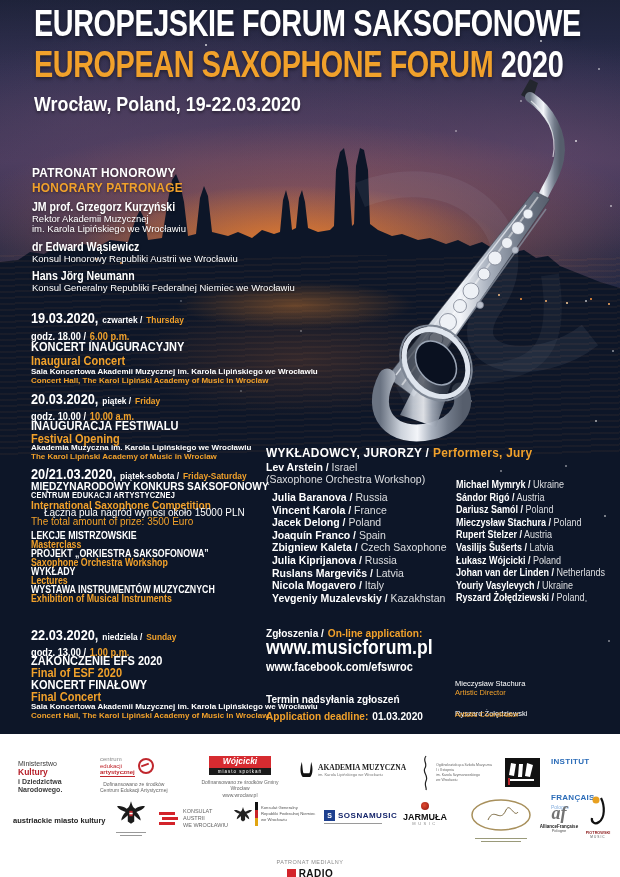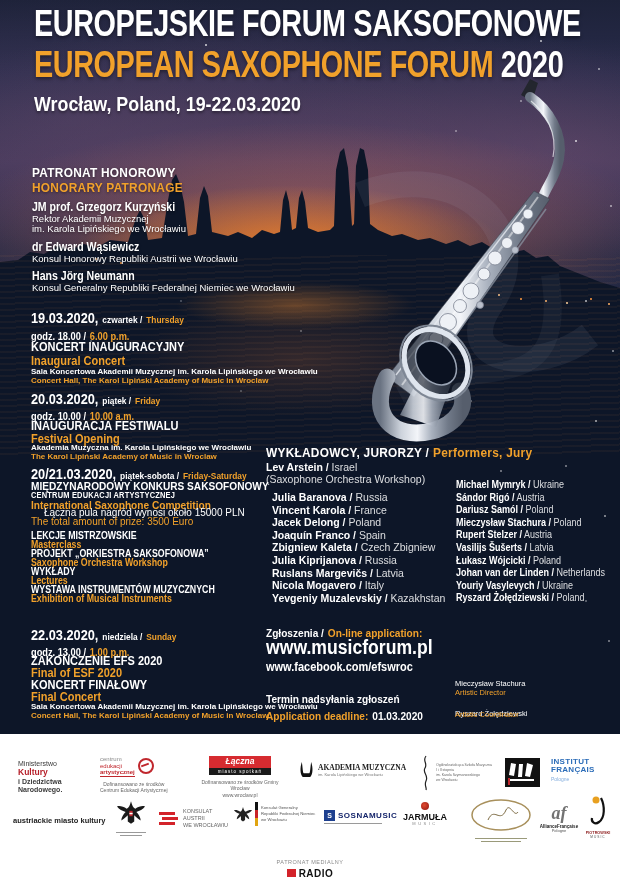--- a/index.html
+++ b/index.html
@@ -185,21 +185,21 @@
   <div class="line cond" style="left:266px;top:444px;"><span class="h13 w">WYKŁADOWCY, JURORZY /</span> <span class="h13 o">Performers, Jury</span></div>
 
   <div class="line j105" style="left:266px;top:462px;"><span class="w b">Lev Arstein /</span> <span class="dim">Israel</span></div>
   <div class="line j105 dim" style="left:266px;top:474px;">(Saxophone Orchestra Workshop)</div>
 
   <div class="abs" style="left:258px;top:491px;line-height:12.6px;font-size:10.5px;white-space:nowrap;margin-left:14px;">
     <div><span class="w b">Julia Baranova /</span> <span class="dim">Russia</span></div>
     <div><span class="w b">Vincent Karola /</span> <span class="dim">France</span></div>
     <div><span class="w b">Jacek Delong /</span> <span class="dim">Poland</span></div>
     <div><span class="w b">Joaquín Franco /</span> <span class="dim">Spain</span></div>
-    <div><span class="w b">Zbigniew Kaleta /</span> <span class="dim">Czech Zbigniew</span></div>
+    <div><span class="w b">Zbigniew Kaleta /</span> <span class="dim">Czech Saxophone</span></div>
     <div><span class="w b">Julia Kiprijanova /</span> <span class="dim">Russia</span></div>
     <div><span class="w b">Ruslans Margevičs /</span> <span class="dim">Latvia</span></div>
     <div><span class="w b">Nicola Mogavero /</span> <span class="dim">Italy</span></div>
     <div><span class="w b">Yevgeniy Muzalevskiy /</span> <span class="dim">Kazakhstan</span></div>
   </div>
 
   <div class="abs" style="left:456px;top:479px;line-height:12.6px;font-size:10px;white-space:nowrap;transform:scaleX(.9);transform-origin:0 0;">
     <div><span class="w b">Michael Mymryk /</span> <span class="dim">Ukraine</span></div>
     <div><span class="w b">Sándor Rigó /</span> <span class="dim">Austria</span></div>
     <div><span class="w b">Dariusz Samól /</span> <span class="dim">Poland</span></div>
@@ -243,21 +243,21 @@
             <div style="position:absolute;left:1px;top:4px;width:8px;height:2px;background:#c0272d;transform:rotate(-20deg);"></div>
           </div>
       </div>
       <div style="font-size:5px;color:#666;text-align:center;margin-top:4px;line-height:1.3;">
         <div>Dofinansowano ze środków</div>
         <div>Centrum Edukacji Artystycznej</div>
       </div>
     </div>
 
     <div class="flogo" style="left:197px;top:22px;width:86px;text-align:center;">
-      <div style="background:#d62b30;color:#fff;font-weight:700;font-style:italic;font-size:8.5px;width:62px;margin:0 auto;padding:1px 0;">Łączna</div>
+      <div style="background:#d62b30;color:#fff;font-weight:700;font-style:italic;font-size:8.5px;width:62px;margin:0 auto;padding:1px 0;">Wójcicki</div>
       <div style="background:#1a1a1a;color:#fff;font-size:4.5px;letter-spacing:1px;width:62px;margin:0 auto;padding:1px 0;">miasto spotkań</div>
       <div style="font-size:5px;color:#666;margin-top:4px;line-height:1.3;">
         <div>Dofinansowano ze środków Gminy Wrocław</div>
         <div>www.wroclaw.pl</div>
       </div>
     </div>
 
     <div class="flogo" style="left:299px;top:27px;display:flex;align-items:center;gap:4px;">
       <svg width="15" height="19" viewBox="0 0 16 20">
         <path d="M3,1 C1,7 1,14 4,17 L12,17 C15,14 15,7 13,1 C12,7 12,12 11,13 L5,13 C4,12 4,7 3,1 Z" fill="#111"></path>
@@ -288,21 +288,21 @@
         <path d="M6,5 l5,1 l-2,12 l-5,-1 z" fill="#fff"></path>
           <path d="M14,6 l4,0 l-1,13 l-4,0 z" fill="#fff"></path>
         <path d="M22,5 l6,2 l-3,12 l-5,-1 z" fill="#fff"></path>
           <rect x="5" y="21" width="24" height="2" fill="#fff"></rect>
         <rect x="3" y="20" width="2" height="7" fill="#c0272d"></rect>
       </svg>
     </div>
 
     <div class="flogo" style="left:551px;top:24px;line-height:1.05;">
       <div style="font-size:8px;font-weight:800;color:#2b6cb8;letter-spacing:.3px;">INSTITUT</div>
-      <div style="font-size:8px;font-weight:800;color:#2b6cb8;letter-spacing:.3px;">FRANÇAIS</div>
+      <div style="font-size:8px;font-weight:800;color:#2b6cb8;letter-spacing:.3px;margin-top:28px;">FRANÇAIS</div>
       <div style="font-size:5px;color:#85aede;margin-top:2px;">Pologne</div>
     </div>
 
     <div class="flogo" style="left:13px;top:83px;font-size:7.5px;font-weight:700;color:#222;">austriackie miasto kultury</div>
 
     <div class="flogo" style="left:114px;top:66px;width:34px;text-align:center;">
       <svg width="28" height="26" viewBox="0 0 26 24">
         <path d="M13,1 C12,5 11,7 9,8 C6,6 2,5 0,6 C2,9 5,10 8,11 C6,13 4,16 4,19 C7,17 9,15 10,14 L10,20 L13,22 L16,20 L16,14 C17,15 19,17 22,19 C22,16 20,13 18,11 C21,10 24,9 26,6 C24,5 20,6 17,8 C15,7 14,5 13,1 Z" fill="#1a1a1a"></path>
         <rect x="11.5" y="10" width="3" height="5" fill="#c0272d"></rect>
           <rect x="11.5" y="11.8" width="3" height="1.4" fill="#fff"></rect>

